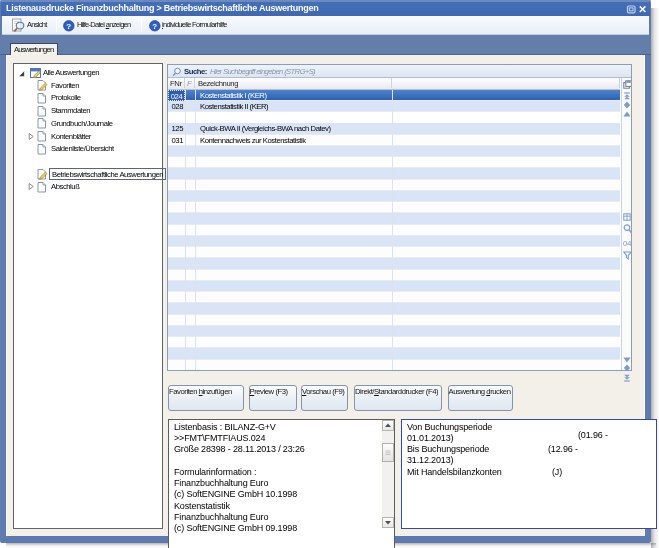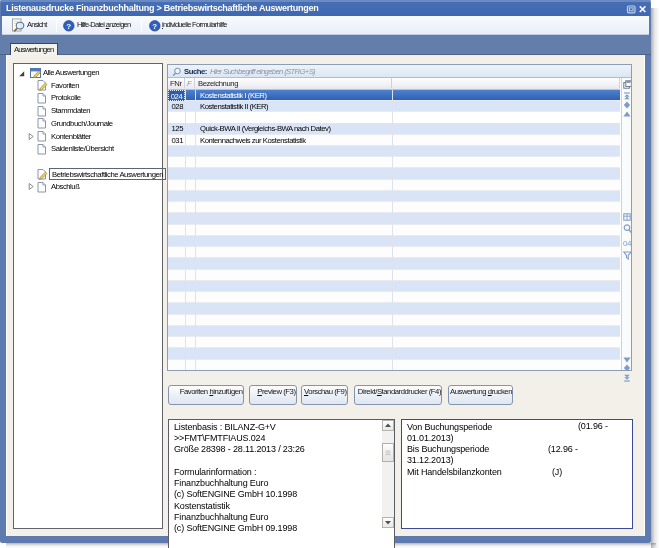--- a/index.html
+++ b/index.html
@@ -31,24 +31,24 @@
 .r .c1{position:absolute;left:0;top:0;width:17px;height:11.25px;text-align:right;padding-right:2px}
 .r .c3{position:absolute;left:32px;top:0}
 .vline{position:absolute;top:0;width:1px;height:281.3px;background:#dde2ec}
 .rb{border-bottom:1px solid #e9ebf1}
 .blue{background:#d9e4f7}
 .white{background:#fdfdfd}
 #sel{background:linear-gradient(#4f81cd,#2d61b4);color:#fff}
 #sel .c1{background:#2c5cb0;border:1px dotted #e8f0fc;color:#fff;text-align:center;padding-right:0}
 #rail{position:absolute;left:453px;top:13px;width:10px;height:292px;background:#fafbfd;border-left:1px solid #c9d2e0}
 .ric{position:absolute;left:1px}
-.btn{position:absolute;top:385px;height:20px;background:linear-gradient(#fcfdfe,#eaeff6 55%,#dfe7f1);border:1px solid #8494ae;border-radius:3px;font-size:7.7px;letter-spacing:-0.45px;color:#111;line-height:12px;text-align:right;white-space:nowrap}
+.btn{position:absolute;top:385px;height:26px;background:linear-gradient(#fcfdfe,#eaeff6 55%,#dfe7f1);border:1px solid #8494ae;border-radius:3px;font-size:7.7px;letter-spacing:-0.45px;color:#111;line-height:12px;text-align:left;white-space:nowrap}
 #infoL{position:absolute;left:168px;top:419px;width:227px;height:136px;background:#fff;border:1px solid #5c5c64;font-size:9px;letter-spacing:-0.15px;color:#000;line-height:11.3px}
 #infoL .tl{position:absolute;left:5px;white-space:nowrap}
-#infoR{position:absolute;left:401px;top:419px;width:232px;height:110px;background:#fff;border:1px solid #3c4a96;font-size:9px;letter-spacing:-0.15px;color:#000}
+#infoR{position:absolute;left:401px;top:419px;width:256px;height:110px;background:#fff;border:1px solid #3c4a96;font-size:9px;letter-spacing:-0.15px;color:#000}
 #infoR span{position:absolute;white-space:nowrap}
 #sbar{position:absolute;left:213px;top:0;width:12px;height:108px;background:#f1f1ef}
 .sbtn{position:absolute;left:0;width:12px;height:11px;background:linear-gradient(#fdfdfd,#e8e8e6);border:1px solid #b5b5b0}
 #sthumb{position:absolute;left:0;top:23px;width:12px;height:19px;background:linear-gradient(#fdfdfd,#e4e4e2);border:1px solid #b0b0ac}
 u{text-decoration:underline}
 svg{display:block}
 .sbtn svg{margin:0 auto}
 </style></head>
 <body>
 <div id="shadR"></div>
@@ -339,21 +339,21 @@
         </div>
       <div class="sbtn" style="bottom:0">
           <svg width="10" height="9">
             <path d="M2 3 H8 L5 6.5 Z" fill="#505050"></path>
           </svg>
         </div>
     </div>
   </div>
   <div id="infoR">
     <span style="left:5px;top:1.5px">Von Buchungsperiode</span>
-      <span style="left:176px;top:1px">(01.96 -</span>
+      <span style="left:176px;top:10px">(01.96 -</span>
     <span style="left:5px;top:12.8px">01.01.2013)</span>
     <span style="left:5px;top:24.1px">Bis Buchungsperiode</span>
       <span style="left:146px;top:24.1px">(12.96 -</span>
     <span style="left:5px;top:35.4px">31.12.2013)</span>
     <span style="left:5px;top:46.7px">Mit Handelsbilanzkonten</span>
       <span style="left:150px;top:46.7px">(J)</span>
   </div>
 </div>
 
 </body></html>

